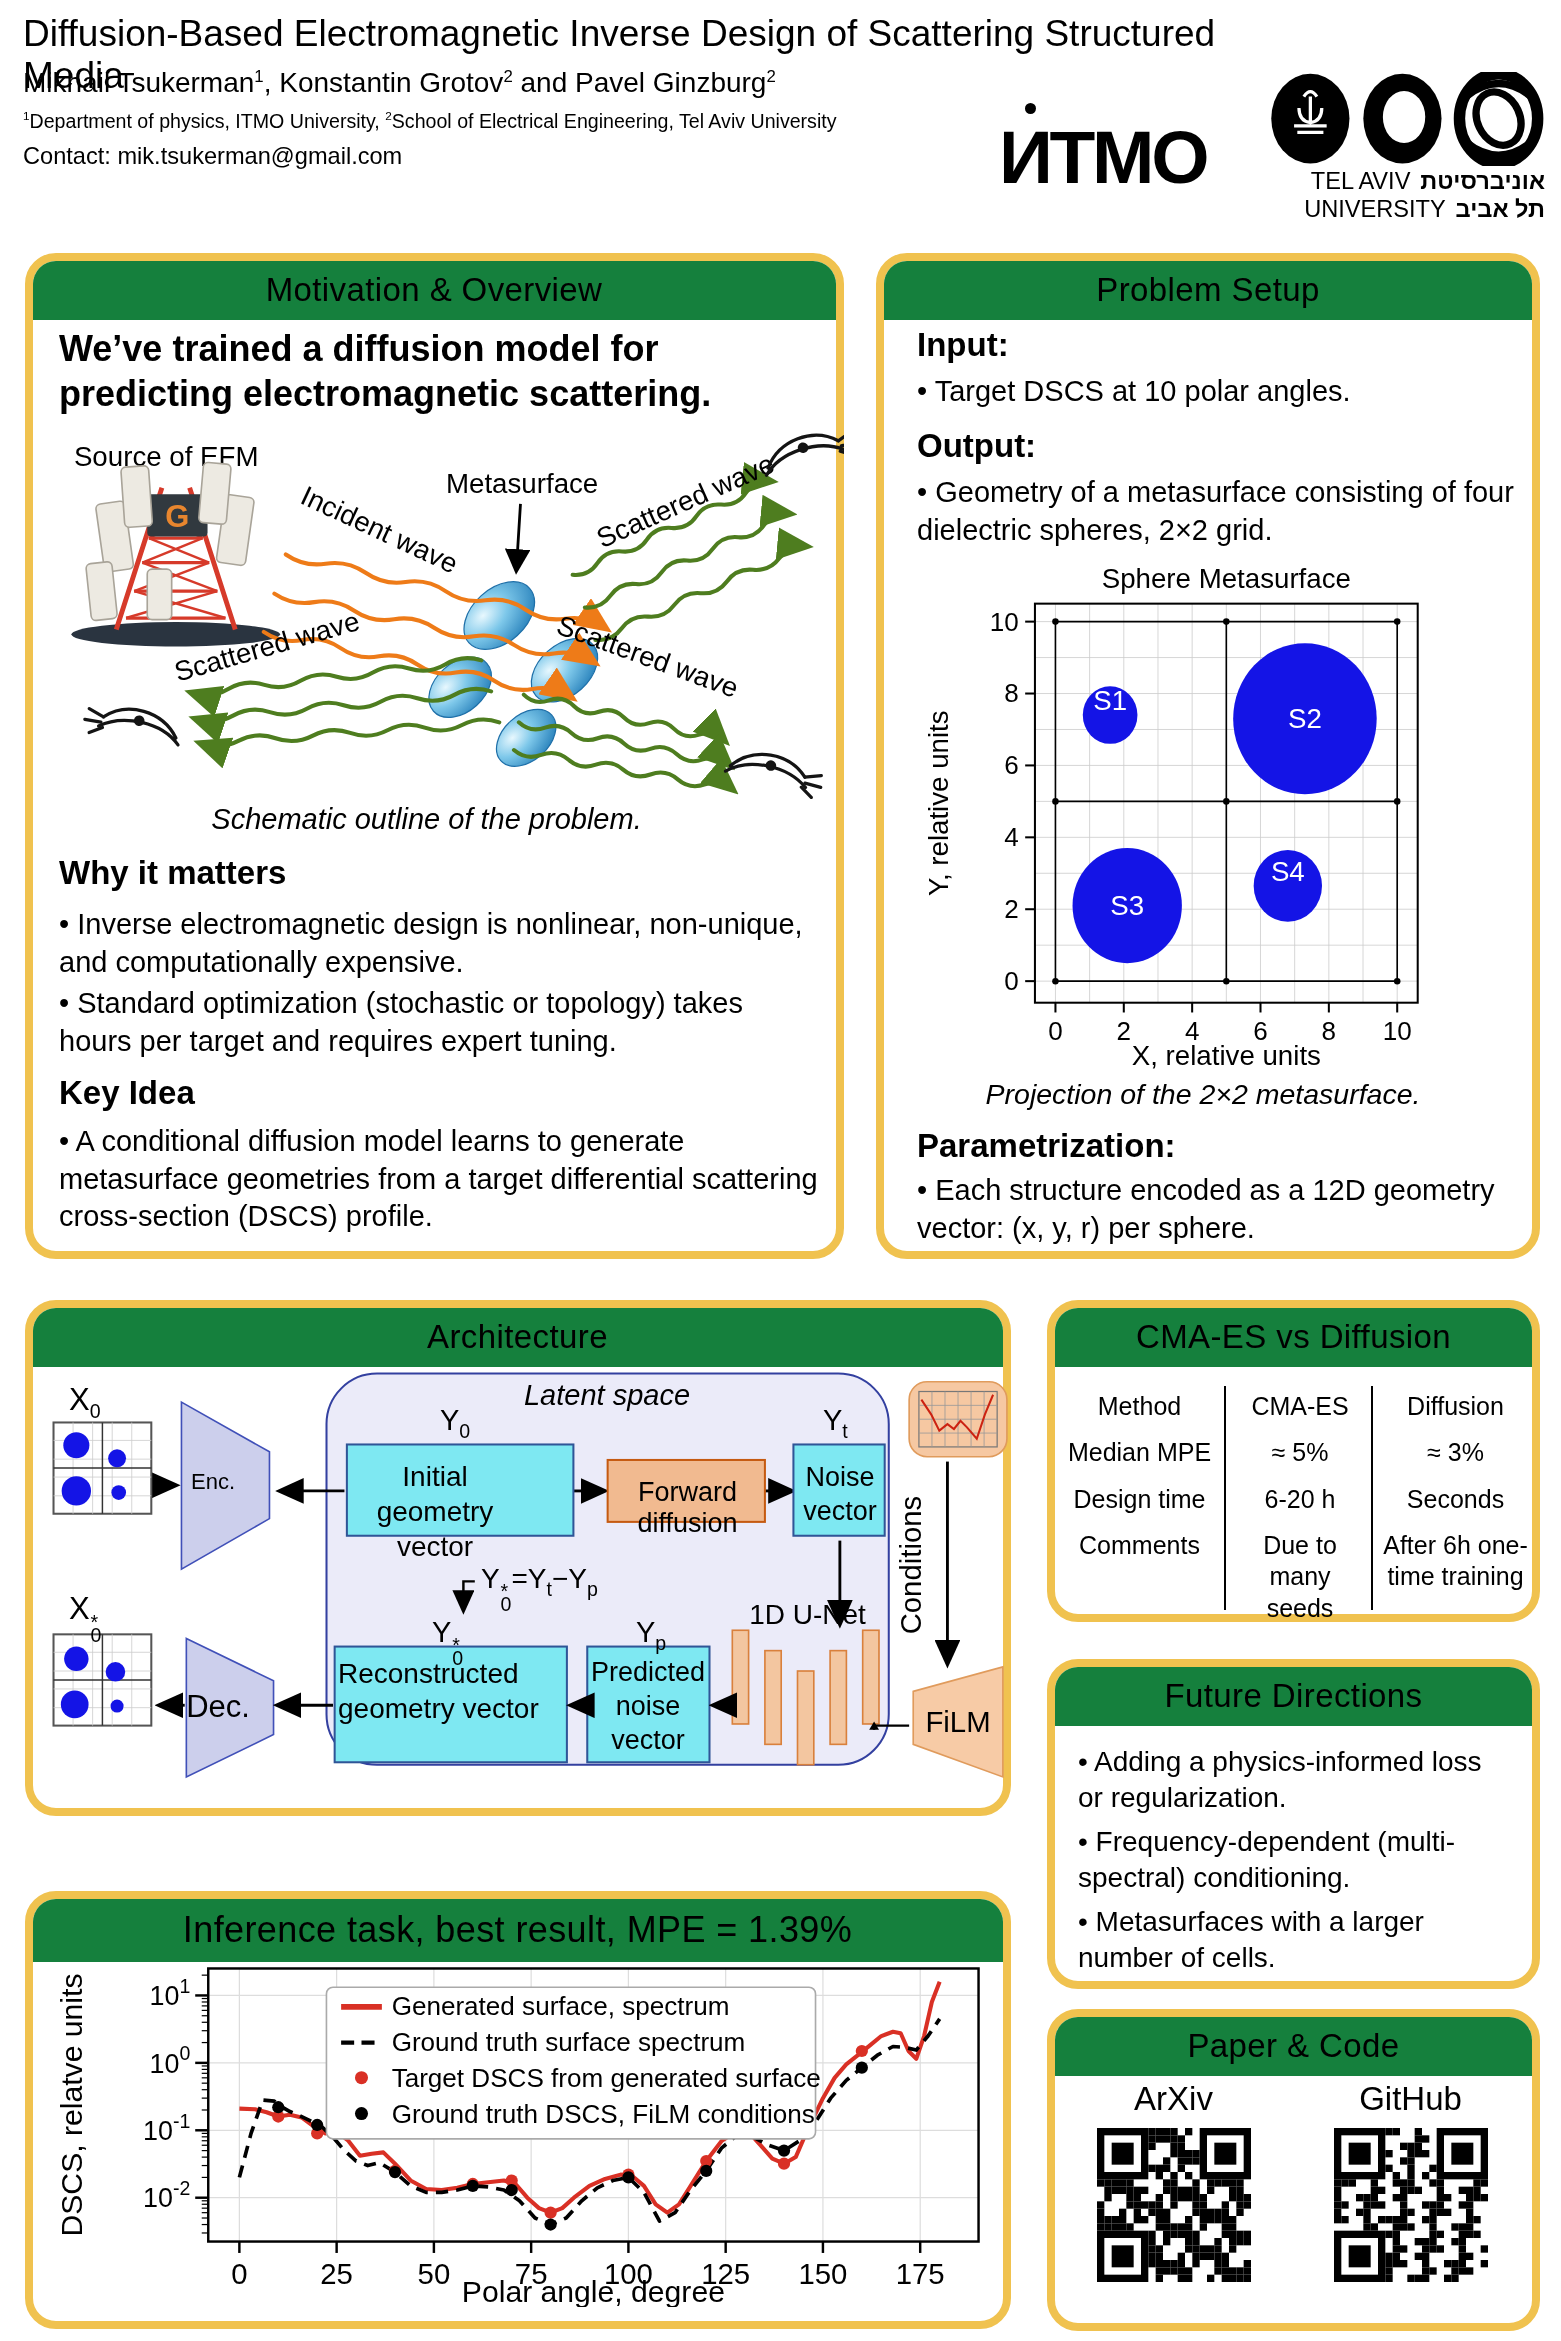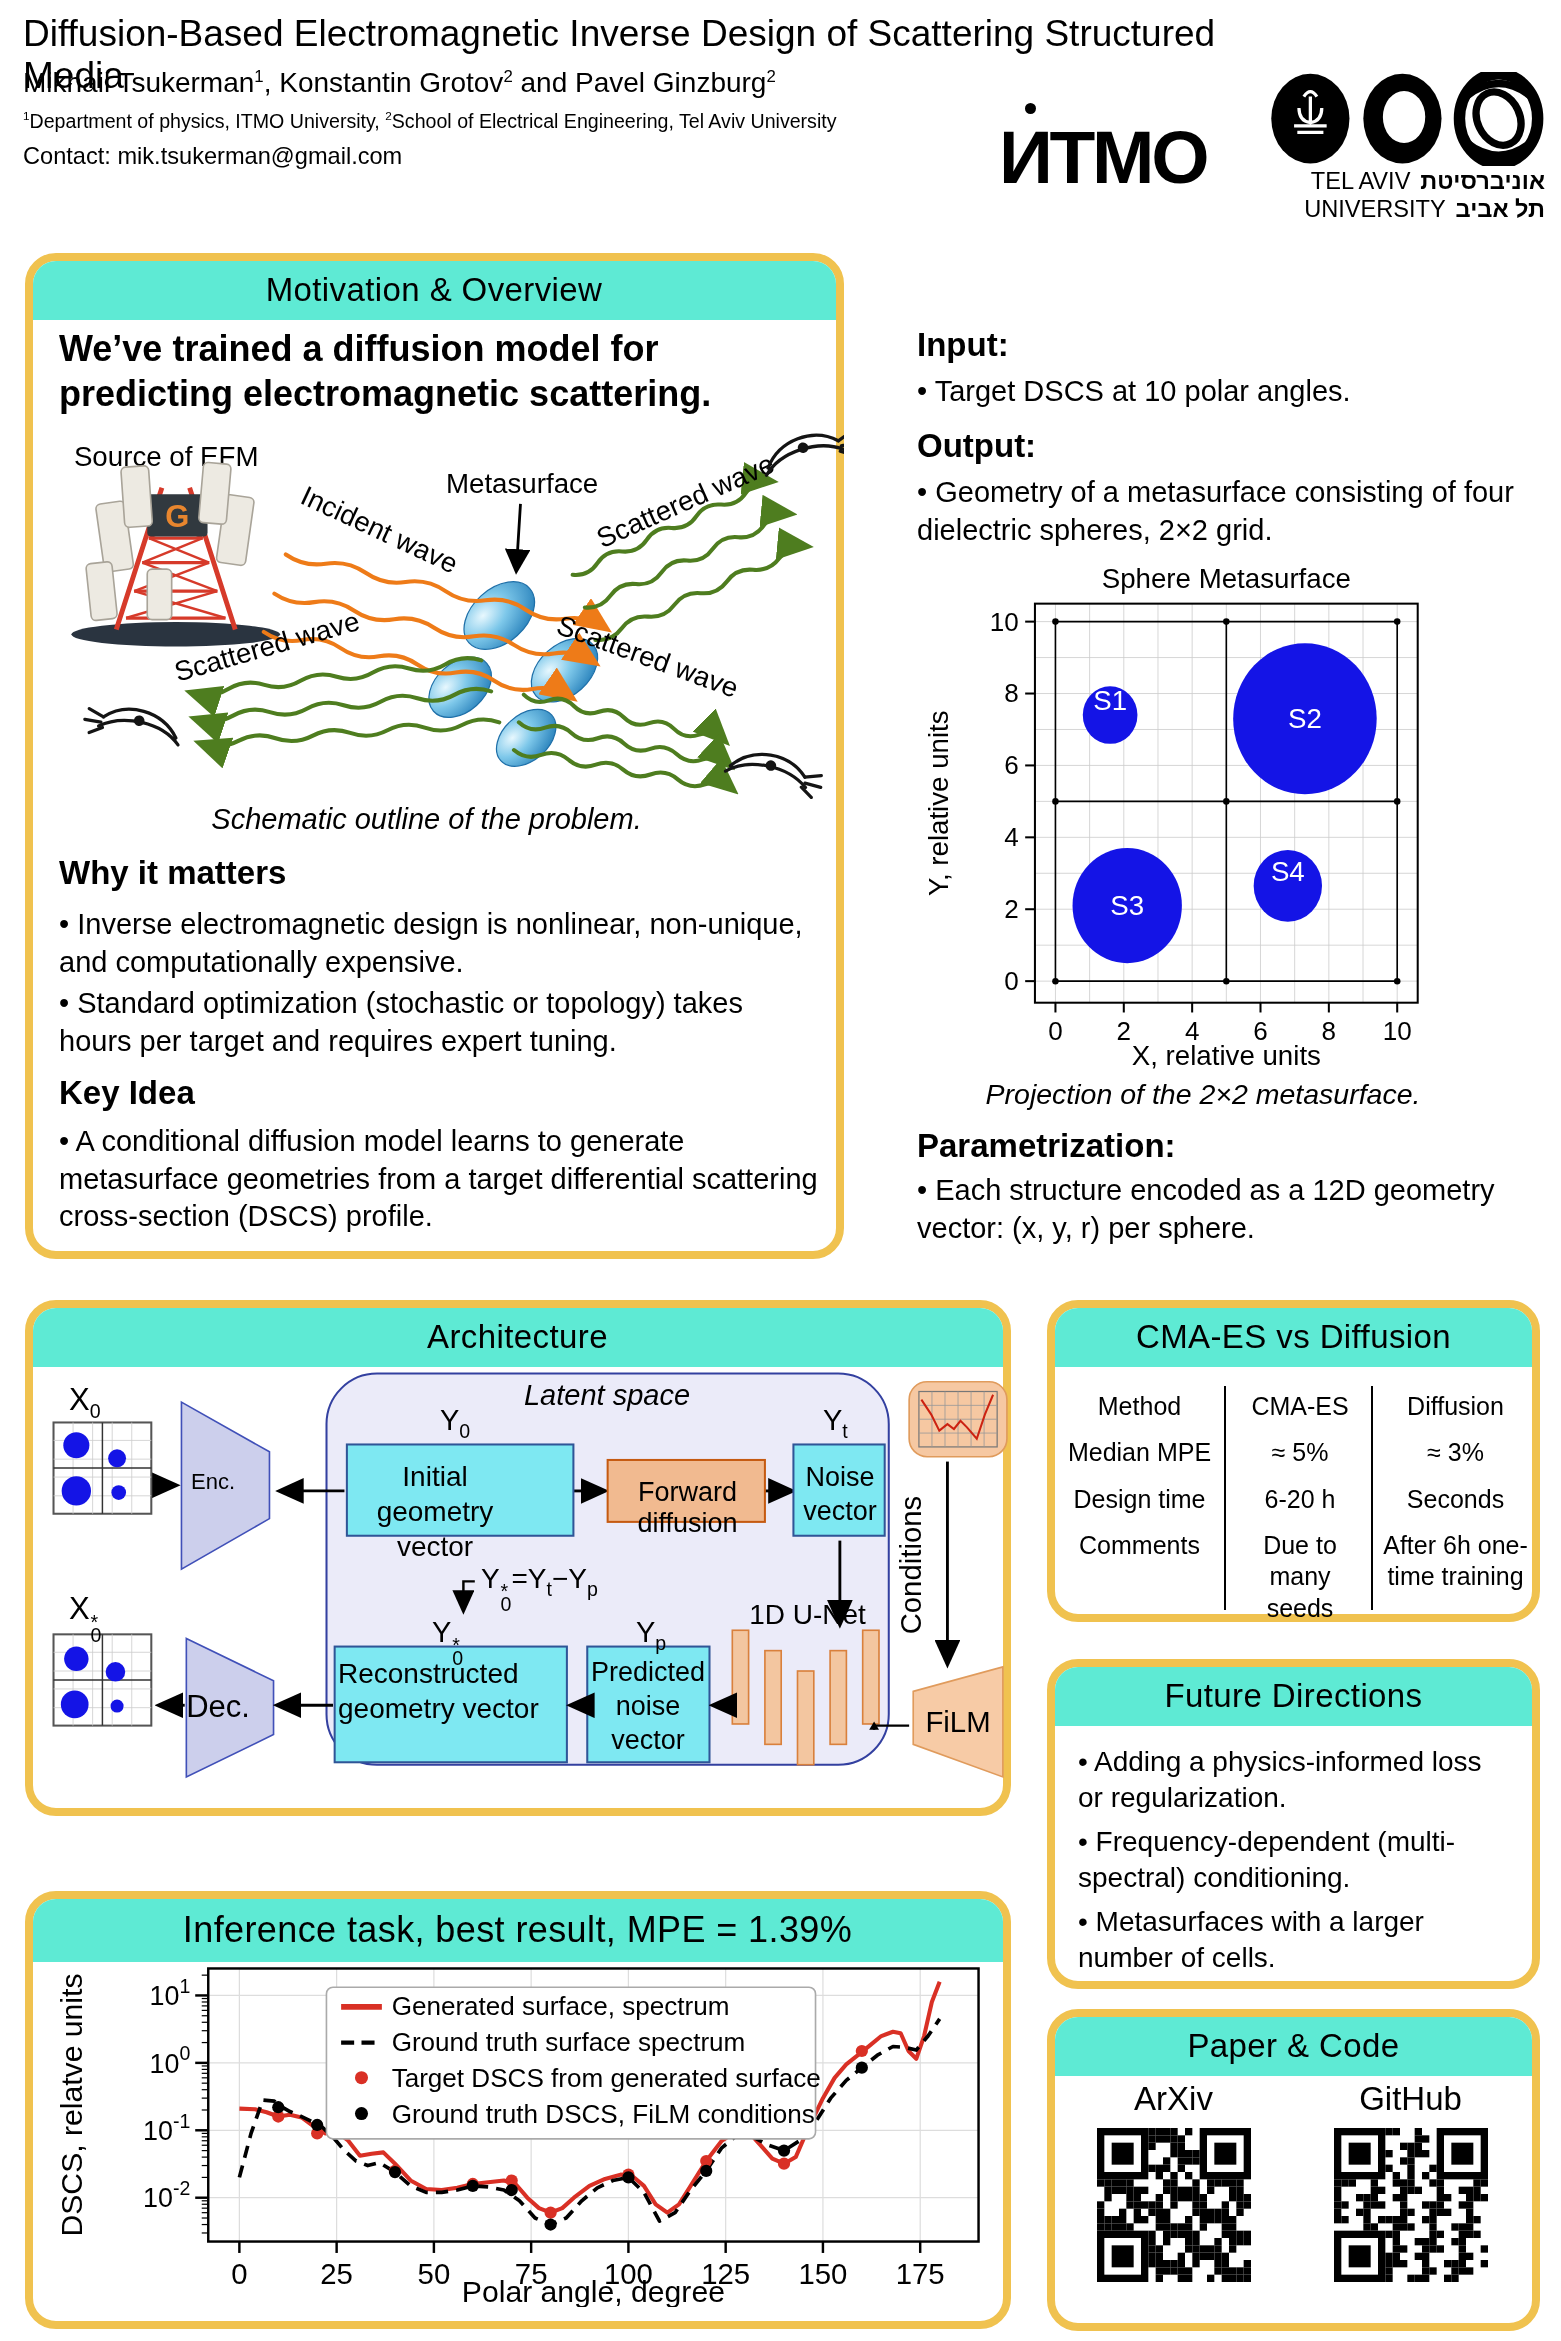--- a/index.html
+++ b/index.html
@@ -1,20 +1,20 @@
 <!DOCTYPE html>
 <html style="font-size:13px"><head>
 <meta charset="utf-8">
 <style>
   html,body{margin:0;padding:0;background:#fff;}
   #poster{position:relative;width:1562px;height:2342px;background:#fff;
           font-family:"Liberation Sans",sans-serif;color:#000;overflow:hidden;}
   .abs{position:absolute;}
   .panel{position:absolute;background:#fff;border:8.2px solid #F0C24F;border-radius:31px;overflow:hidden;}
-  .panel-header{background:#5eead4;text-align:center;font-size:33px;padding:9.8px 0 11.4px 0;letter-spacing:0.4px;}
+  .panel-header{background:#15803d;text-align:center;font-size:33px;padding:9.8px 0 11.4px 0;letter-spacing:0.4px;}
   .bold{font-weight:bold;}
   .italic{font-style:italic;}
   sup{font-size:60%;}
   .bullet{line-height:1.3;}
   .ss{display:inline-flex;flex-direction:column;vertical-align:-9.8px;line-height:.7;font-size:19.6px;margin-left:0.8px;}
   .ss .t{height:13px;}
   .sub{font-size:19.6px;vertical-align:-8.2px;}
   .tbl-cell{position:absolute;text-align:center;font-size:25px;line-height:1.25;}
   .vline{position:absolute;width:2.4px;background:#000;}
   svg text{font-family:"Liberation Sans",sans-serif;}
@@ -151,20 +151,23 @@
   </svg>
 
   <div class="abs italic" style="left:33px;top:803px;width:787px;font-size:29px;text-align:center;">Schematic outline of the problem.</div>
 
   <div class="abs bold" style="left:59px;top:854px;font-size:33px;">Why it matters</div>
   <div class="abs bullet" style="left:59px;top:906px;width:762px;font-size:29px;">• Inverse electromagnetic design is nonlinear, non-unique, and computationally expensive.</div>
   <div class="abs bullet" style="left:59px;top:985px;width:762px;font-size:29px;">• Standard optimization (stochastic or topology) takes hours per target and requires expert tuning.</div>
   <div class="abs bold" style="left:59px;top:1074px;font-size:33px;">Key Idea</div>
   <div class="abs bullet" style="left:59px;top:1123px;width:774px;font-size:29px;">• A conditional diffusion model learns to generate metasurface geometries from a target differential scattering cross-section (DSCS) profile.</div>
 
+  <div class="panel" style="left:876px;top:253px;width:648px;height:990px;">
+    <div class="panel-header">Problem Setup</div>
+  </div>
   <div class="abs bold" style="left:917px;top:326px;font-size:33px;">Input:</div>
   <div class="abs bullet" style="left:917px;top:373px;width:603px;font-size:29px;">• Target DSCS at 10 polar angles.</div>
   <div class="abs bold" style="left:917px;top:427px;font-size:33px;">Output:</div>
   <div class="abs bullet" style="left:917px;top:474px;width:620px;font-size:29px;">• Geometry of a metasurface consisting of four dielectric spheres, 2×2 grid.</div>
 
   <svg class="abs" id="sphere-chart" style="left:884px;top:567px;" width="648" height="509" viewBox="0 0 795 625">
       <line x1="210.17857142857144" y1="45" x2="210.17857142857144" y2="535" stroke="#CCC" stroke-width="1"></line>
       <line x1="185" y1="508.5135135135135" x2="655" y2="508.5135135135135" stroke="#CCC" stroke-width="1"></line>
       <line x1="252.14285714285717" y1="45" x2="252.14285714285717" y2="535" stroke="#CCC" stroke-width="1"></line>
       <line x1="185" y1="464.36936936936934" x2="655" y2="464.36936936936934" stroke="#CCC" stroke-width="1"></line>

